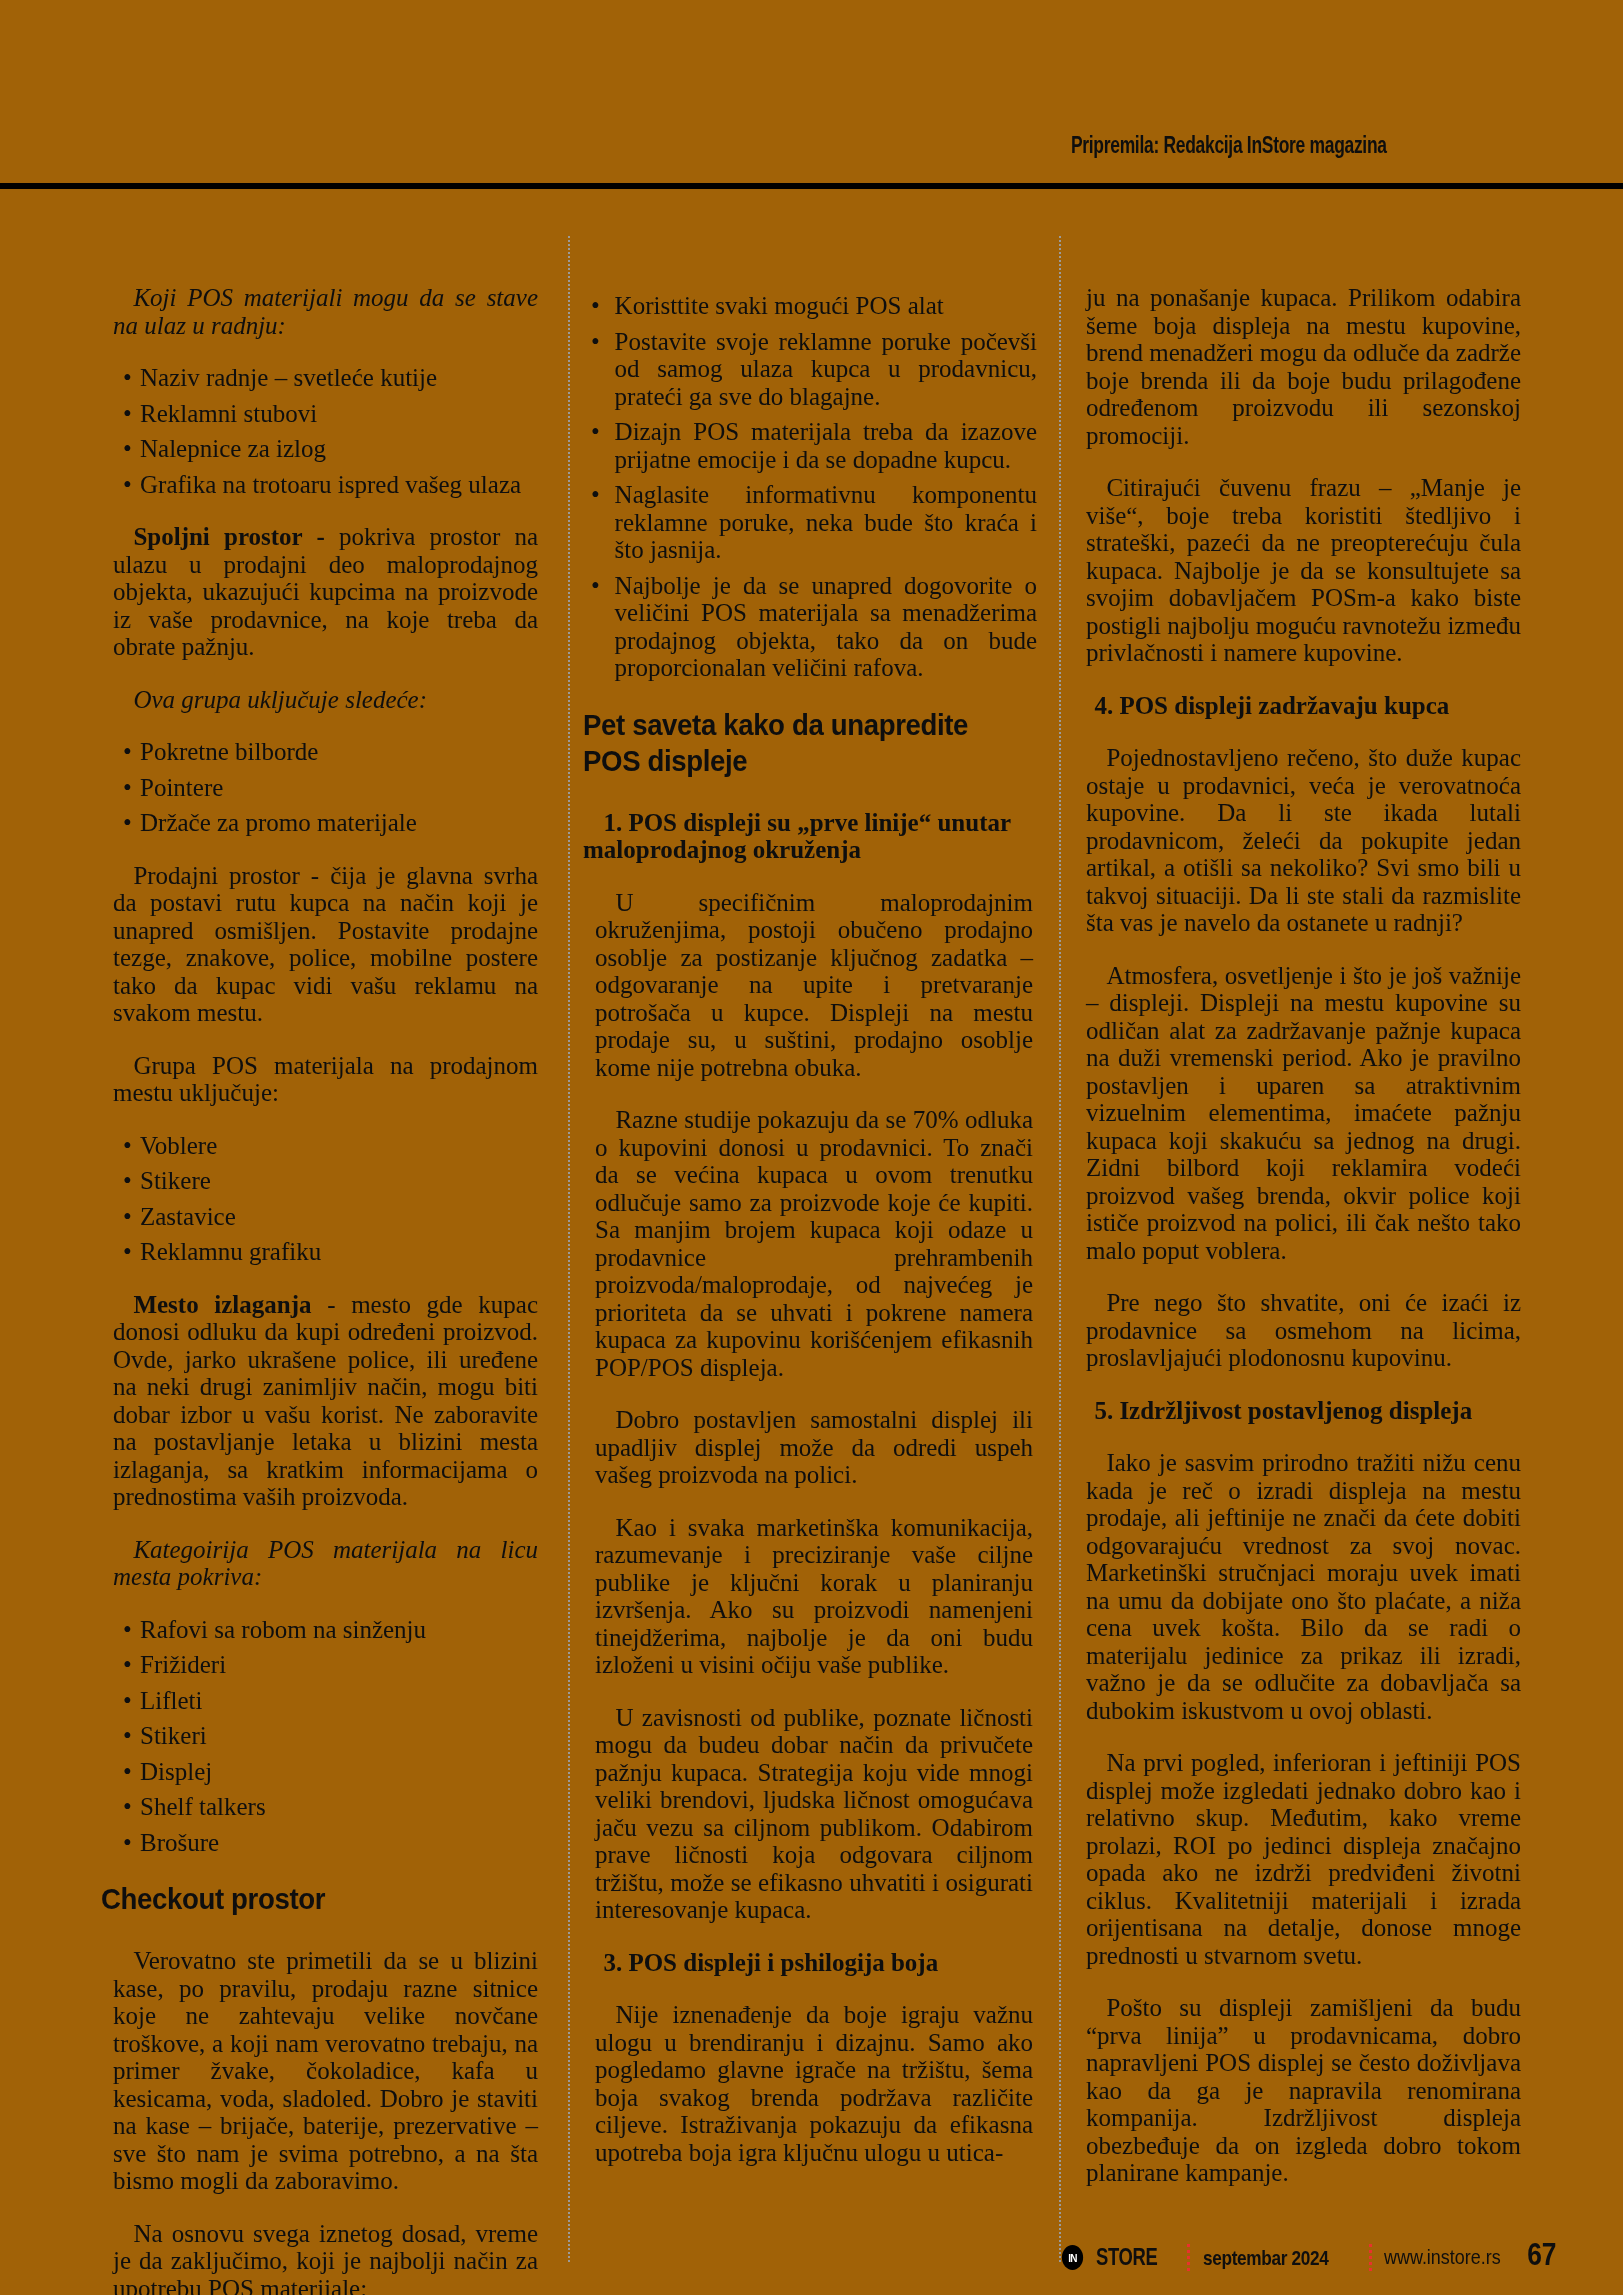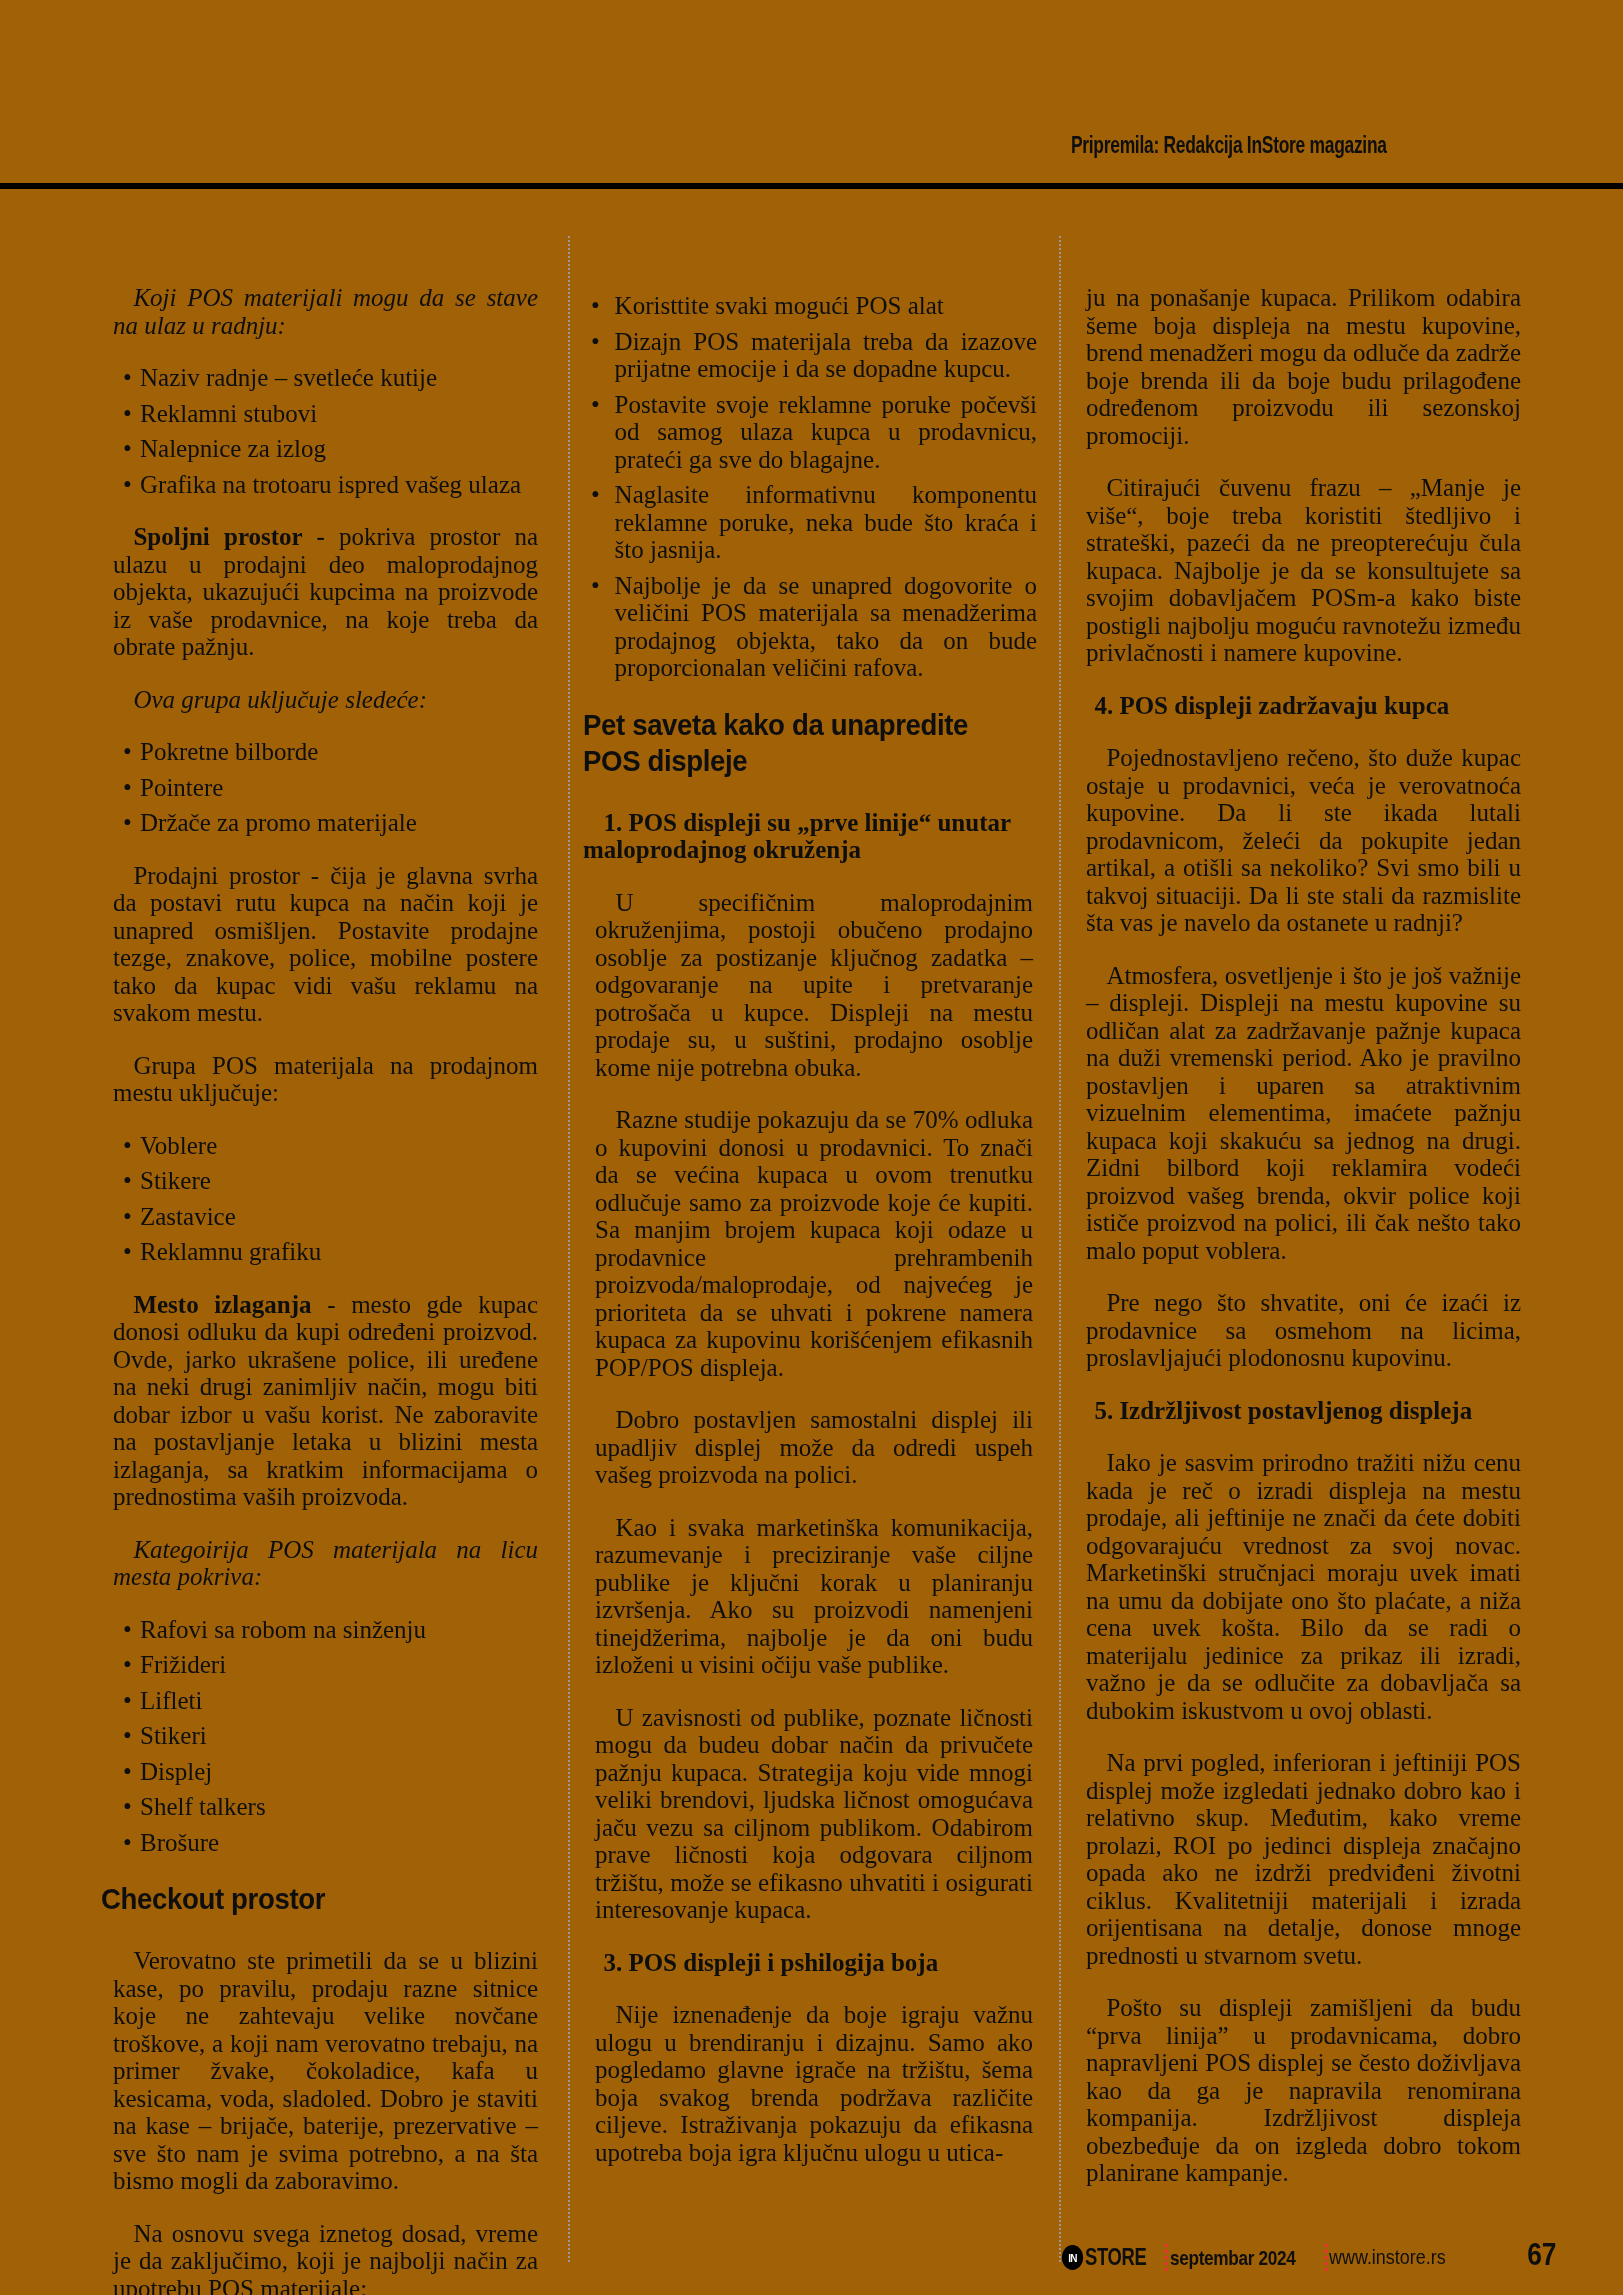--- a/index.html
+++ b/index.html
@@ -67,21 +67,21 @@
     font-size:30px;line-height:36px;
     letter-spacing:-0.4px;
     transform:scaleX(0.92);
     transform-origin:0 50%;
     margin:7.9px 0 30px;
     text-align:left;text-indent:0;
   }
   
   .footer{
     position:absolute;left:1060px;top:2240px;height:35px;
-    display:flex;align-items:center;
+    display:flex;align-items:center;gap:11px;
     font-family:"Liberation Sans","DejaVu Sans",sans-serif;
     white-space:nowrap;
   }
   .logo-circle{
     width:25px;height:25px;border-radius:50%;
     background:#000;color:#fff;
     display:inline-flex;align-items:center;justify-content:center;
     font-weight:700;font-size:11.8px;letter-spacing:-0.8px;
     transform:scaleX(0.85);
   }
@@ -166,22 +166,22 @@
 
     <div class="h1s">Checkout prostor</div>
 
     <p class="p">Verovatno ste primetili da se u blizini kase, po pravilu, prodaju razne sitnice koje ne zahtevaju velike novčane troškove, a koji nam verovatno trebaju, na primer žvake, čokoladice, kafa u kesicama, voda, sladoled. Dobro je staviti na kase – brijače, baterije, prezervative – sve što nam je svima potrebno, a na šta bismo mogli da zaboravimo.</p>
     <p class="p">Na osnovu svega iznetog dosad, vreme je da zaključimo, koji je najbolji način za upotrebu POS materijale:</p>
   </div>
 
   <div class="col col2">
     <div class="ul">
       <div class="li">Koristtite svaki mogući POS alat</div>
+      <div class="li">Postavite svoje reklamne poruke počevši od samog ulaza kupca u prodavnicu, prateći ga sve do blagajne.</div>
       <div class="li">Dizajn POS materijala treba da izazove prijatne emocije i da se dopadne kupcu.</div>
-      <div class="li">Postavite svoje reklamne poruke počevši od samog ulaza kupca u prodavnicu, prateći ga sve do blagajne.</div>
       <div class="li">Naglasite informativnu komponentu reklamne poruke, neka bude što kraća i što jasnija.</div>
       <div class="li">Najbolje je da se unapred dogovorite o veličini POS materijala sa menadžerima prodajnog objekta, tako da on bude proporcionalan veličini rafova.</div>
     </div>
 
     <div class="h1s">Pet saveta kako da unapredite POS displeje</div>
 
     <p class="hs">1. POS displeji su „prve linije“ unutar maloprodajnog okruženja</p>
     <p class="p">U specifičnim maloprodajnim okruženjima, postoji obučeno prodajno osoblje za postizanje ključnog zadatka – odgovaranje na upite i pretvaranje potrošača u kupce. Displeji na mestu prodaje su, u suštini, prodajno osoblje kome nije potrebna obuka.</p>
     <p class="p">Razne studije pokazuju da se 70% odluka o kupovini donosi u prodavnici. To znači da se većina kupaca u ovom trenutku odlučuje samo za proizvode koje će kupiti. Sa manjim brojem kupaca koji odaze u prodavnice prehrambenih proizvoda/maloprodaje, od najvećeg je prioriteta da se uhvati i pokrene namera kupaca za kupovinu korišćenjem efikasnih POP/POS displeja.</p>
     <p class="p">Dobro postavljen samostalni displej ili upadljiv displej može da odredi uspeh vašeg proizvoda na polici.</p>

